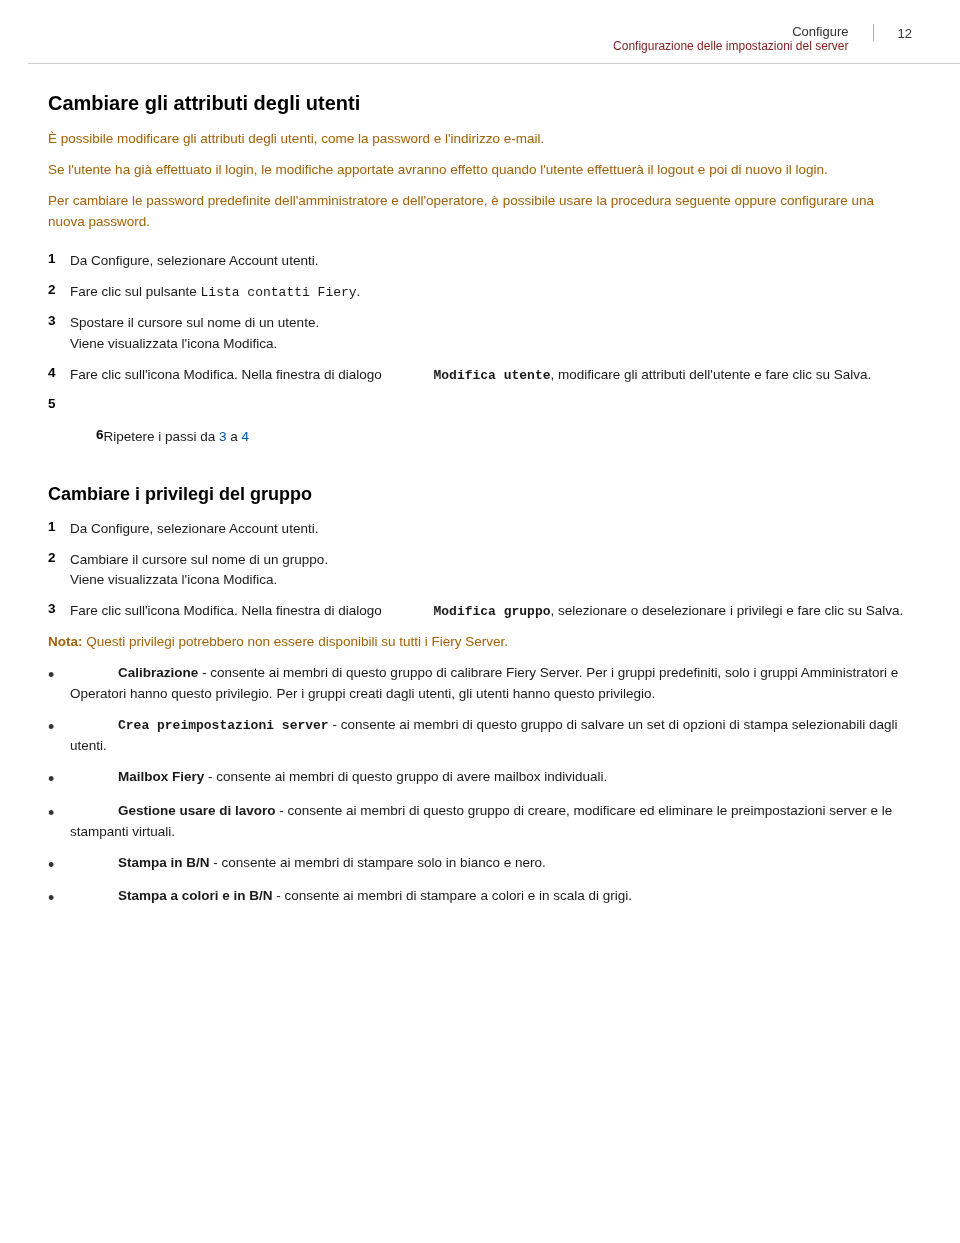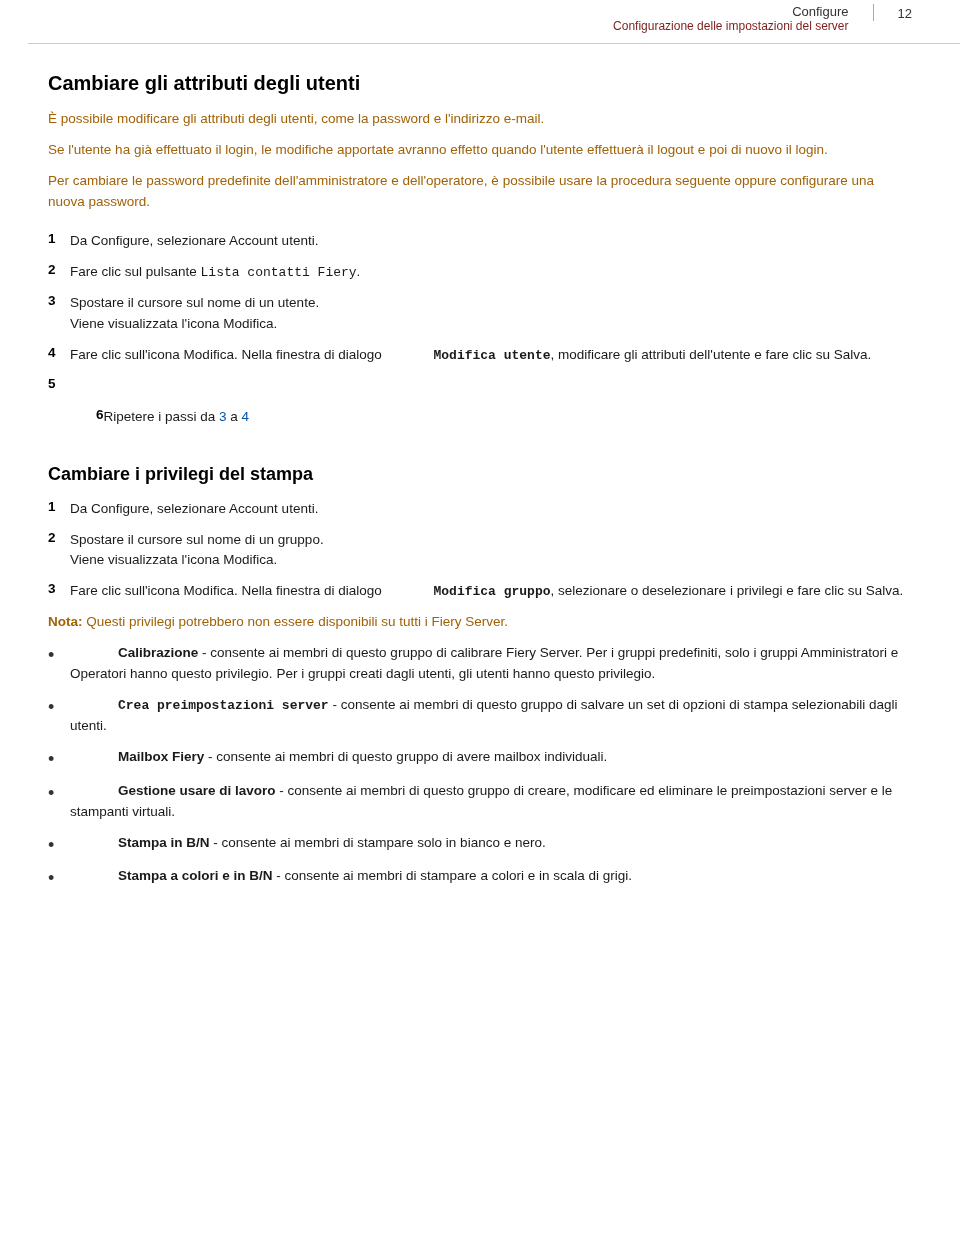--- a/index.html
+++ b/index.html
@@ -22,21 +22,21 @@
       min-height: 1243px;
       padding: 0;
       position: relative;
     }
 
     
     .page-header {
       display: flex;
       justify-content: flex-end;
       align-items: flex-start;
-      padding: 4px 48px 10px 48px;
+      padding: 24px 48px 10px 48px;
       border-bottom: 1px solid #cccccc;
       margin-bottom: 0;
       margin-left: 28px;
     }
 
     .header-right {
       text-align: right;
     }
 
     .header-section-title {
@@ -261,33 +261,33 @@
     </ol>
 
     <div class="step-item" style="margin-bottom:10px;">
       <span class="step-number bold">6</span>
       <span class="step-content">
         <span>Ripetere i passi da </span><a class="link-blue" href="#">3</a><span> a </span><a class="link-blue" href="#">4</a>
       </span>
     </div>
 
     <div class="section-divider"></div>
-    <h2 class="section-heading-2">Cambiare i privilegi del stampa</h2>
+    <h2 class="section-heading-2">Cambiare i privilegi del gruppo</h2>
 
     <ol class="steps-list">
 
       <li class="step-item">
         <span class="step-number">1</span>
         <span class="step-content">Da Configure, selezionare Account utenti.</span>
       </li>
 
       <li class="step-item">
         <span class="step-number">2</span>
         <span class="step-content">
-          <span>Spostare il cursore sul nome di un gruppo.</span><br>
+          <span>Cambiare il cursore sul nome di un gruppo.</span><br>
           <span class="step-sub">Viene visualizzata l'icona Modifica.</span>
         </span>
       </li>
 
       <li class="step-item">
         <span class="step-number">3</span>
         <span class="step-content">
           <span>Fare clic sull'icona Modifica. Nella finestra di dialogo </span><span class="mono bold">Modifica gruppo</span><span>, selezionare o deselezionare i privilegi e fare clic su Salva.</span>
         </span>
       </li>

